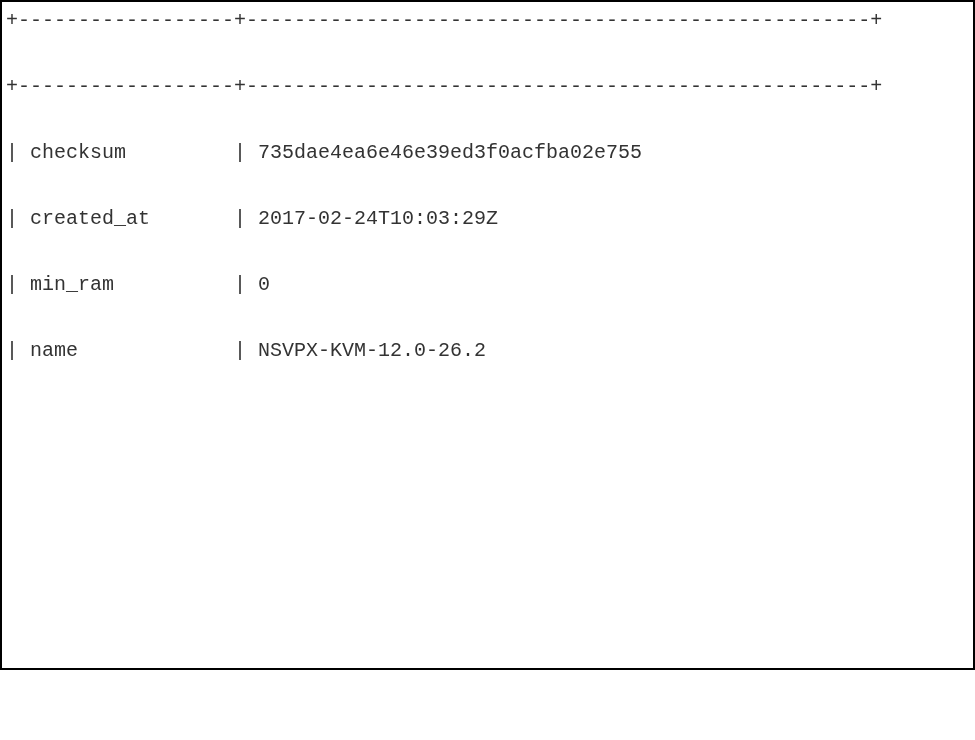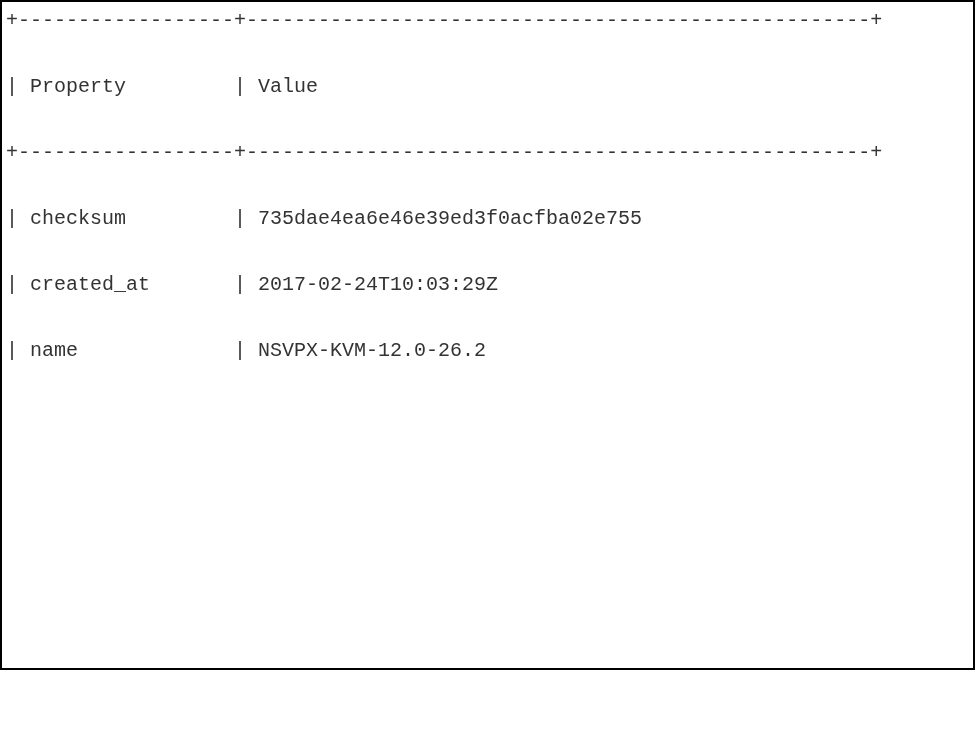--- a/index.html
+++ b/index.html
@@ -24,24 +24,24 @@
     }
     .border-line, .header-row, .data-row {
       display: block;
     }
   </style>
 </head>
 <body>
 
 <div class="terminal">
 <pre id="output"><span class="border-line">+------------------+----------------------------------------------------+</span>
-<span class="header-row">| <span>Property        </span> | <span>Value</span></span>
 <span class="border-line">+------------------+----------------------------------------------------+</span>
 <span class="data-row">| <span>checksum        </span> | <span>735dae4ea6e46e39ed3f0acfba02e755</span></span>
 <span class="data-row">| <span>created_at      </span> | <span>2017-02-24T10:03:29Z</span></span>
+<span class="data-row">| <span>min_ram         </span> | <span>0</span></span>
 <span class="data-row">| <span>name            </span> | <span>NSVPX-KVM-12.0-26.2</span></span>
 
 
 
 
 
 
 
 
 </pre>

